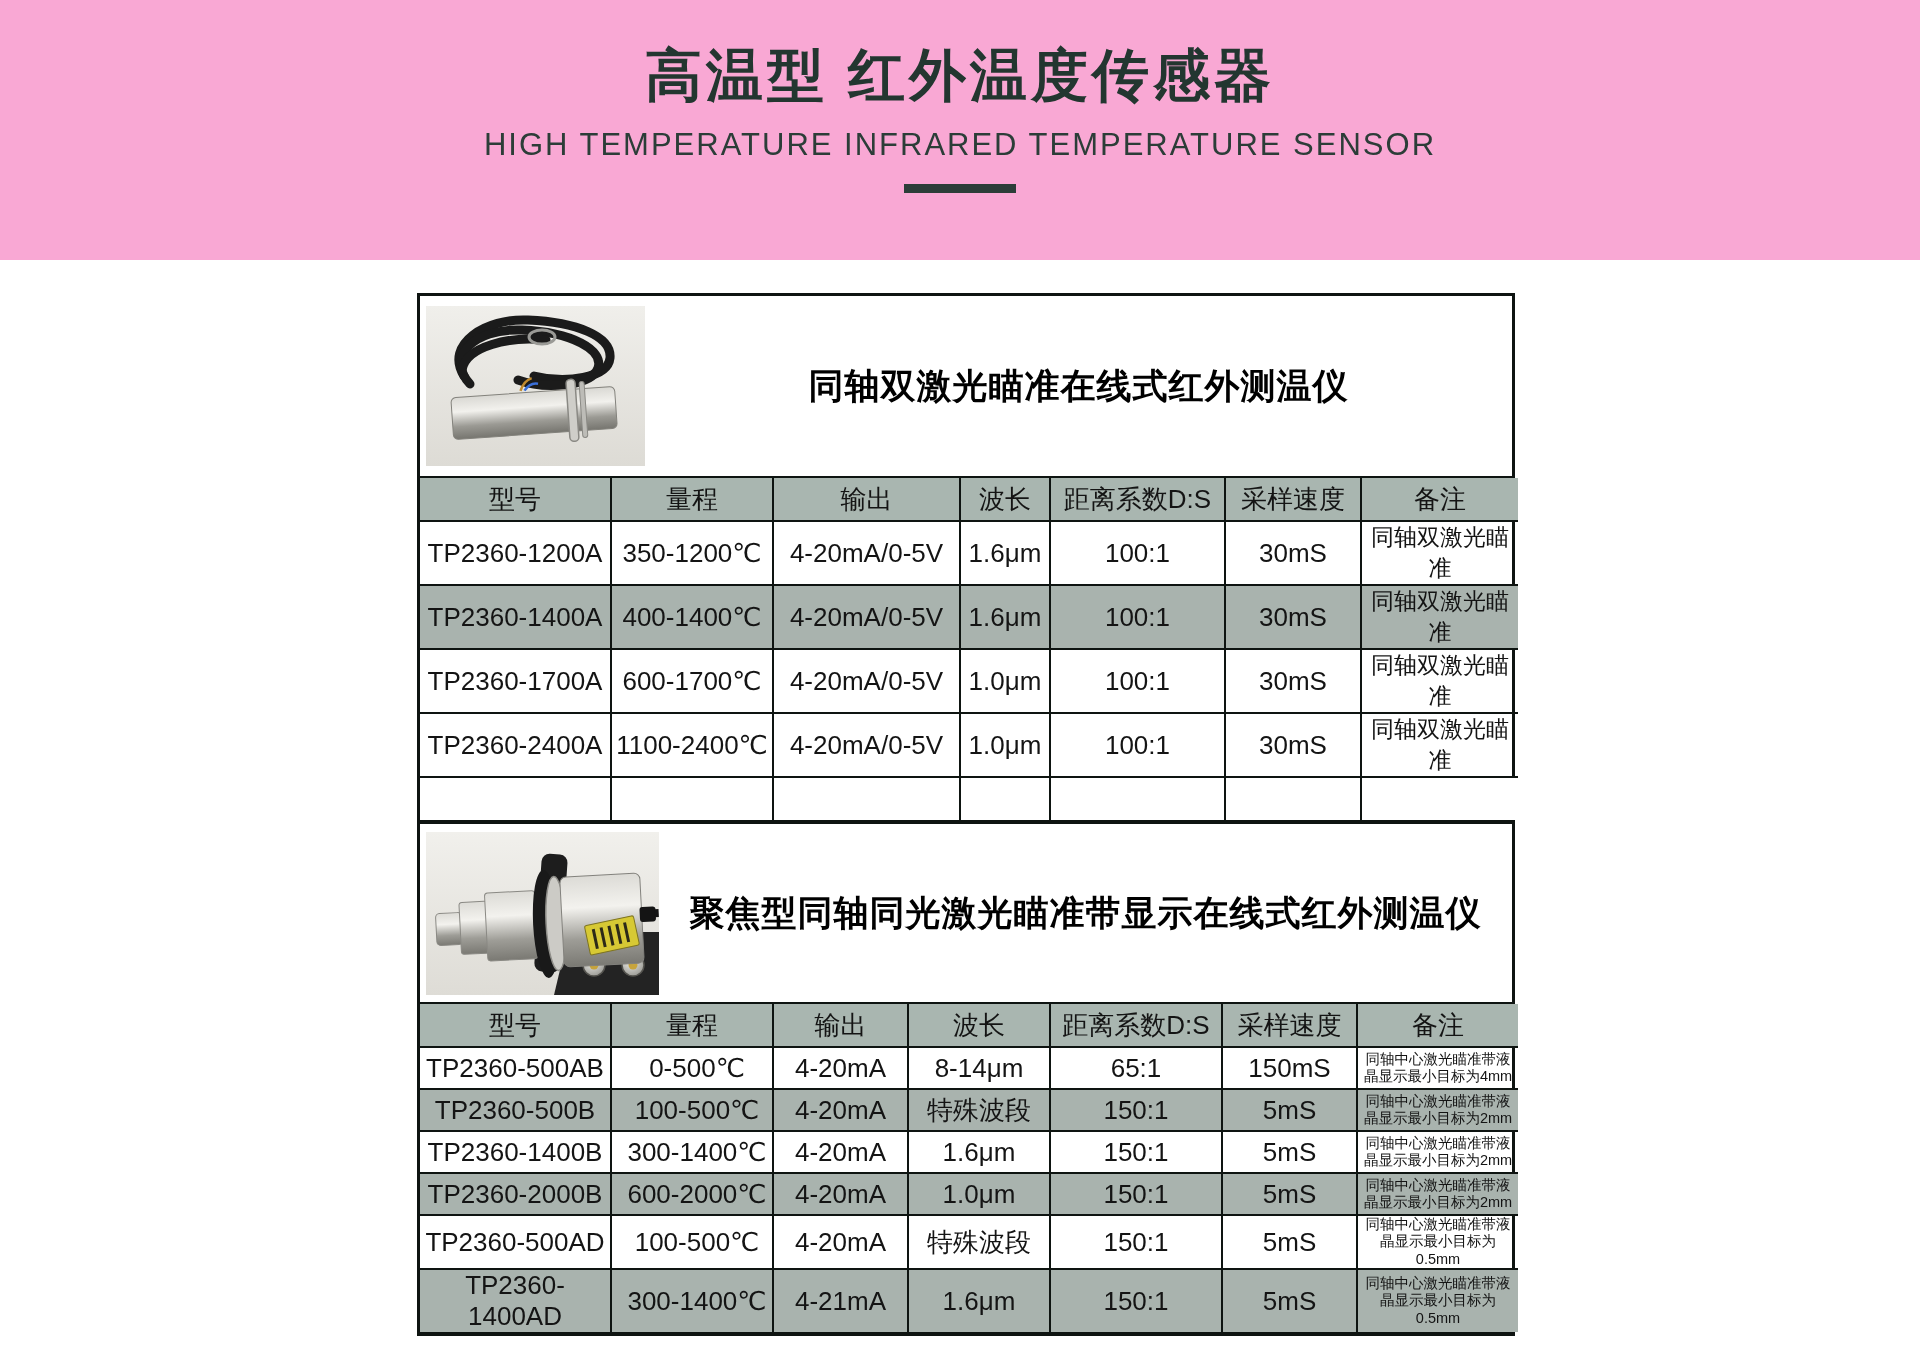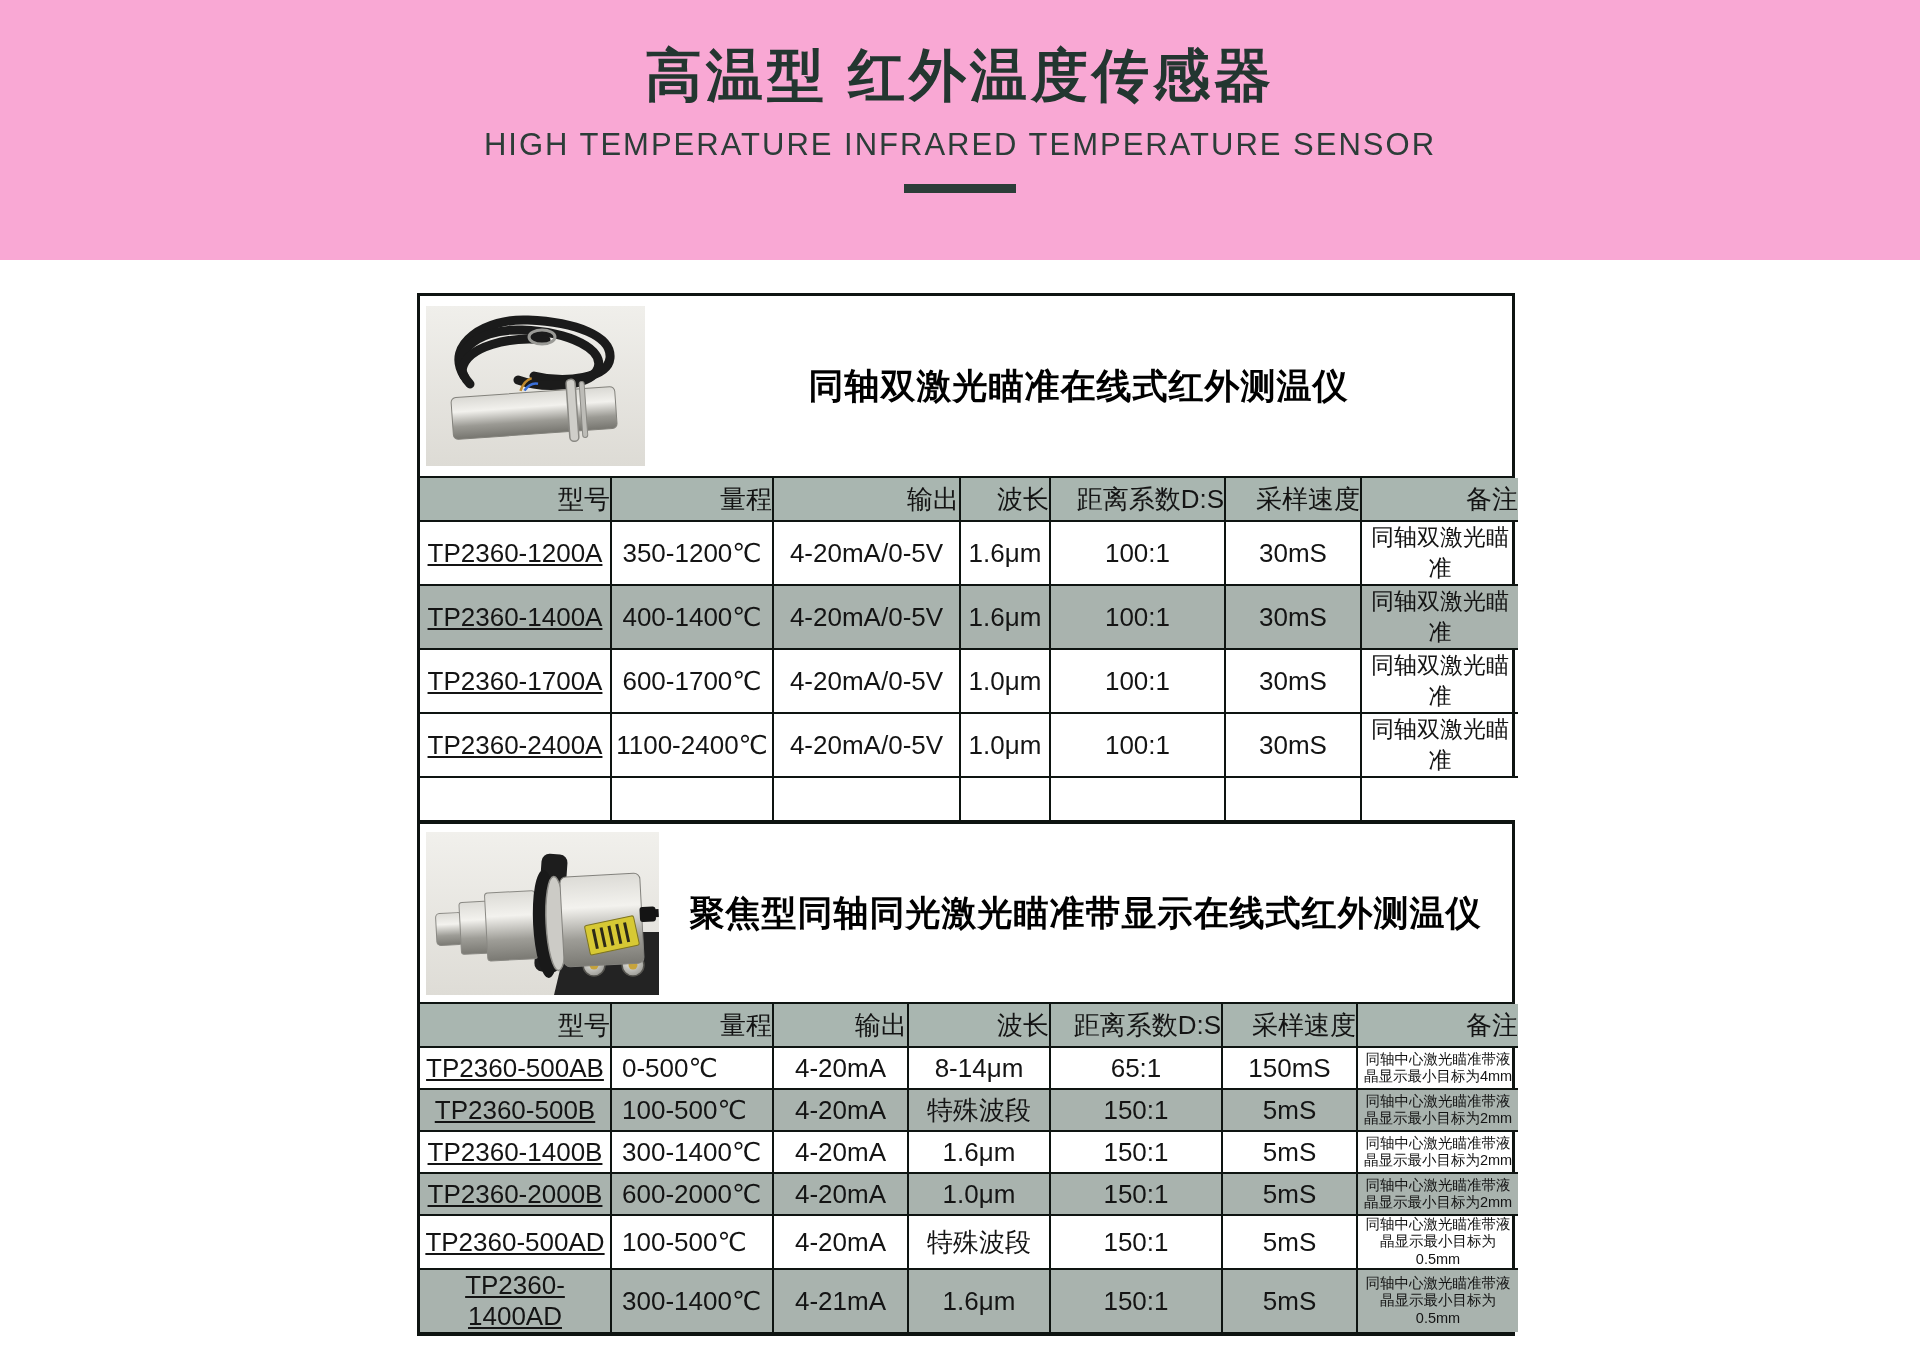--- a/index.html
+++ b/index.html
@@ -46,31 +46,31 @@
   .mtitle { flex:1 1 auto; text-align:center; font-size:35px; font-weight:bold; color:#000; letter-spacing:1px; }
 
   table.spec { border-collapse:collapse; width:100%; table-layout:fixed; }
   .spec th, .spec td {
     border:2px solid #0e1411;
     text-align:center; vertical-align:middle;
     padding:0; overflow:hidden;
     color:#141414;
     font-size:26px;
   }
-  .spec th { font-weight:normal; background:#a9b6b0; height:42px; font-size:26px;text-align:right; }
+  .spec th { font-weight:normal; background:#a9b6b0; height:42px; font-size:26px; }
   .spec th:first-child, .spec td:first-child { border-left:0; }
   .spec th:last-child,  .spec td:last-child  { border-right:0; }
   .spec thead th { border-top:0; }
   .spec tbody tr:last-child td { border-bottom:0; }
   .t1 tbody tr { height:43px; }
   .t2 tbody tr { height:42px; }
   tr.alt td { background:#a9b3ae; }
   tr.empty td { background:#ffffff; }
-  .cell-model { text-align:left; padding-left:3px; letter-spacing:0;text-decoration:underline; }
-  .t2 .cell-range { text-align:left; padding-left:10px; }
+  .cell-model { text-align:left; padding-left:3px; letter-spacing:0; }
+  .t2 .cell-range { text-align:center; padding-left:10px; }
   .t1 .cell-remark { font-size:23px;text-align:center; }
   .t2 .cell-remark { font-size:14.5px; line-height:1.2; white-space:pre-line; }
 </style>
 </head>
 <body>
 
 <div class="hero">
   <h1 class="hero-title">高温型  红外温度传感器</h1>
   <div class="hero-subtitle">HIGH TEMPERATURE INFRARED TEMPERATURE SENSOR</div>
   <div class="hero-bar"></div>

